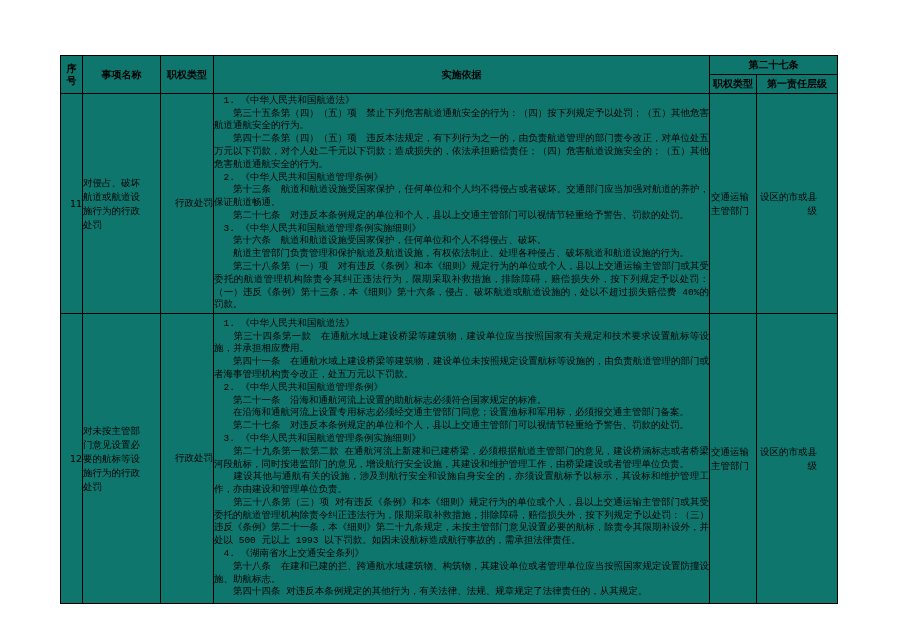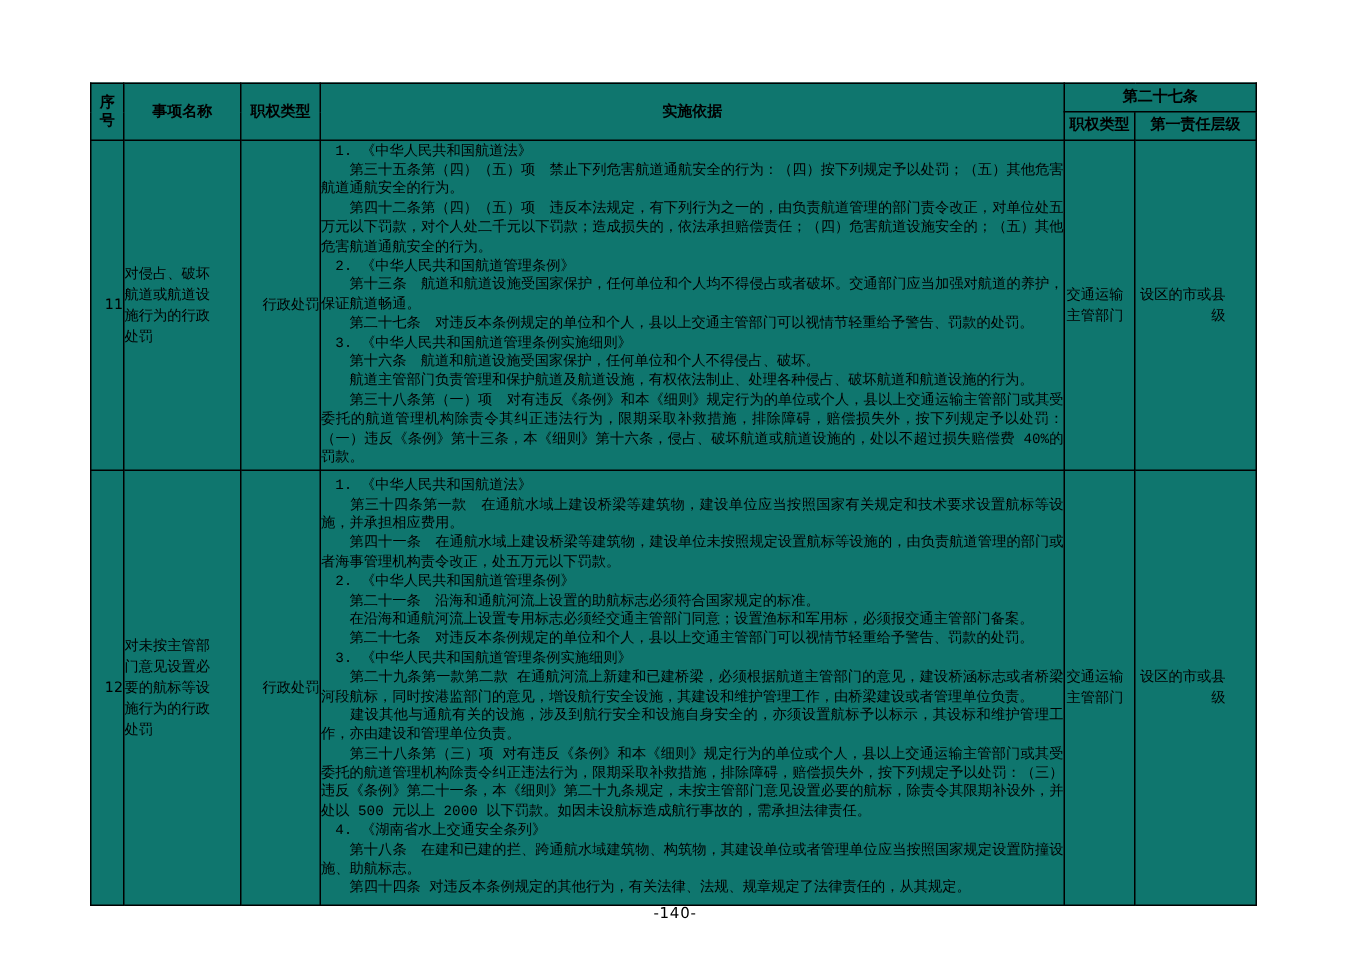--- a/index.html
+++ b/index.html
@@ -120,30 +120,29 @@
             <div class="para">　1. 《中华人民共和国航道法》</div>
             <div class="para">　　第三十四条第一款　在通航水域上建设桥梁等建筑物，建设单位应当按照国家有关规定和技术要求设置航标等设施，并承担相应费用。</div>
             <div class="para">　　第四十一条　在通航水域上建设桥梁等建筑物，建设单位未按照规定设置航标等设施的，由负责航道管理的部门或者海事管理机构责令改正，处五万元以下罚款。</div>
             <div class="para">　2. 《中华人民共和国航道管理条例》</div>
             <div class="para">　　第二十一条　沿海和通航河流上设置的助航标志必须符合国家规定的标准。</div>
             <div class="para">　　在沿海和通航河流上设置专用标志必须经交通主管部门同意；设置渔标和军用标，必须报交通主管部门备案。</div>
             <div class="para">　　第二十七条　对违反本条例规定的单位和个人，县以上交通主管部门可以视情节轻重给予警告、罚款的处罚。</div>
             <div class="para">　3. 《中华人民共和国航道管理条例实施细则》</div>
             <div class="para">　　第二十九条第一款第二款 在通航河流上新建和已建桥梁，必须根据航道主管部门的意见，建设桥涵标志或者桥梁河段航标，同时按港监部门的意见，增设航行安全设施，其建设和维护管理工作，由桥梁建设或者管理单位负责。</div>
             <div class="para">　　建设其他与通航有关的设施，涉及到航行安全和设施自身安全的，亦须设置航标予以标示，其设标和维护管理工作，亦由建设和管理单位负责。</div>
-            <div class="para">　　第三十八条第（三）项 对有违反《条例》和本《细则》规定行为的单位或个人，县以上交通运输主管部门或其受委托的航道管理机构除责令纠正违法行为，限期采取补救措施，排除障碍，赔偿损失外，按下列规定予以处罚：（三）违反《条例》第二十一条，本《细则》第二十九条规定，未按主管部门意见设置必要的航标，除责令其限期补设外，并处以 500 元以上 2000 以下罚款。如因未设航标造成航行事故的，需承担法律责任。</div>
+            <div class="para">　　第三十八条第（三）项 对有违反《条例》和本《细则》规定行为的单位或个人，县以上交通运输主管部门或其受委托的航道管理机构除责令纠正违法行为，限期采取补救措施，排除障碍，赔偿损失外，按下列规定予以处罚：（三）违反《条例》第二十一条，本《细则》第二十九条规定，未按主管部门意见设置必要的航标，除责令其限期补设外，并处以 500 元以上 1993 以下罚款。如因未设航标造成航行事故的，需承担法律责任。</div>
             <div class="para">　4. 《湖南省水上交通安全条列》</div>
             <div class="para">　　第十八条　在建和已建的拦、跨通航水域建筑物、构筑物，其建设单位或者管理单位应当按照国家规定设置防撞设施、助航标志。</div>
             <div class="para">　　第四十四条 对违反本条例规定的其他行为，有关法律、法规、规章规定了法律责任的，从其规定。</div>
           </td>
         <td class="cell-dept">
           <span class="txt">交通运输主管部门</span>
         </td>
         <td class="cell-level">
           <span class="txt">设区的市或县级</span>
         </td>
       </tr>
     </tbody>
   </table>
 
-  <div class="footer">-140-</div>
 
 </div>
 
 </body></html>

